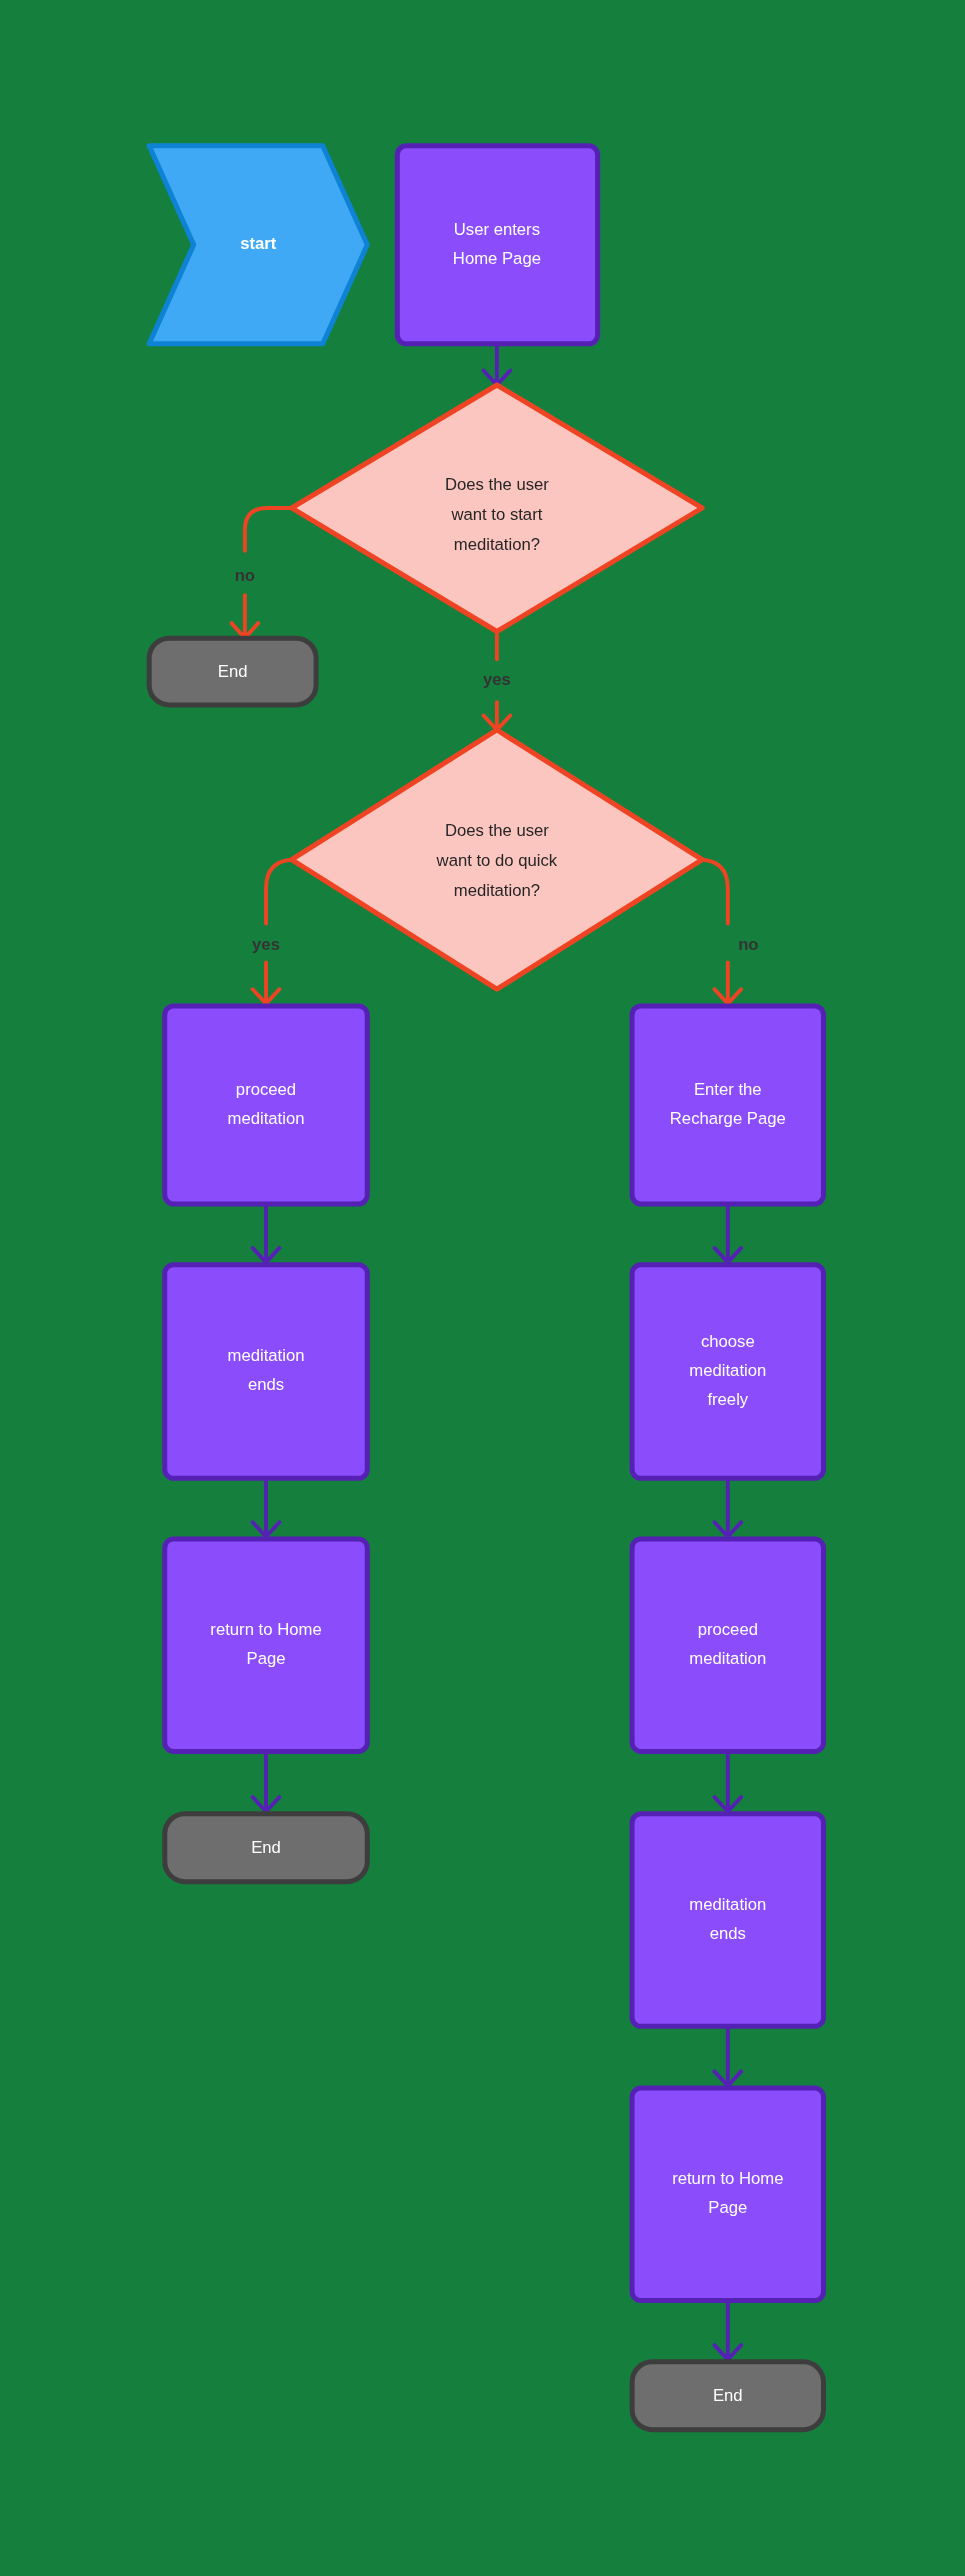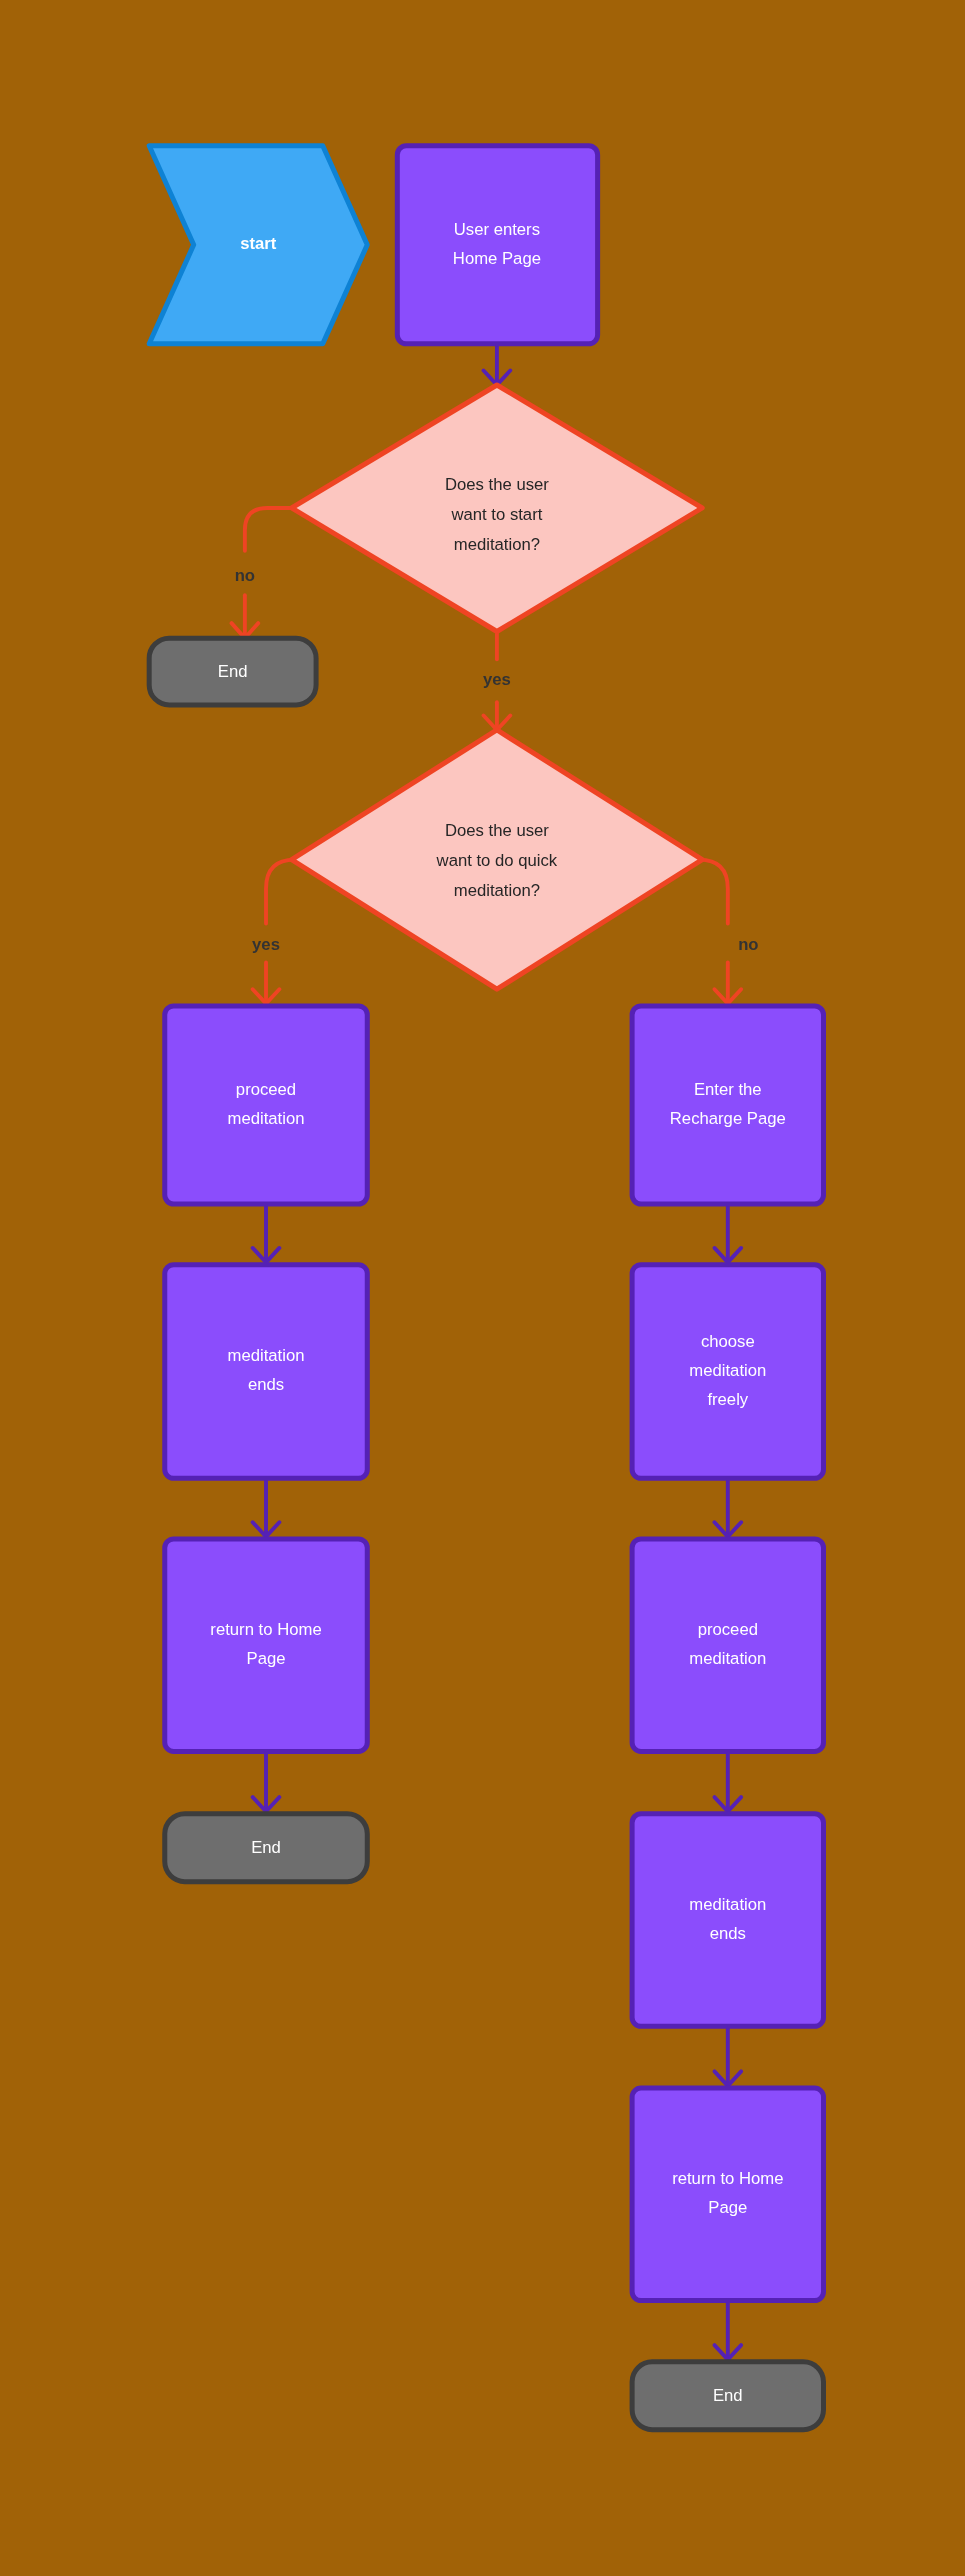--- a/index.html
+++ b/index.html
@@ -10,21 +10,21 @@
   body {
     width: 966px;
     height: 2576px;
     font-family: "Liberation Sans", sans-serif;
     overflow: hidden;
   }
   #flowchart-root {
     position: relative;
     width: 966px;
     height: 2576px;
-    background: #a16207;
+    background: #15803d;
   }
   svg.flow-canvas {
     position: absolute;
     top: 0;
     left: 0;
     width: 966px;
     height: 2576px;
     display: block;
   }
   .node-label {

